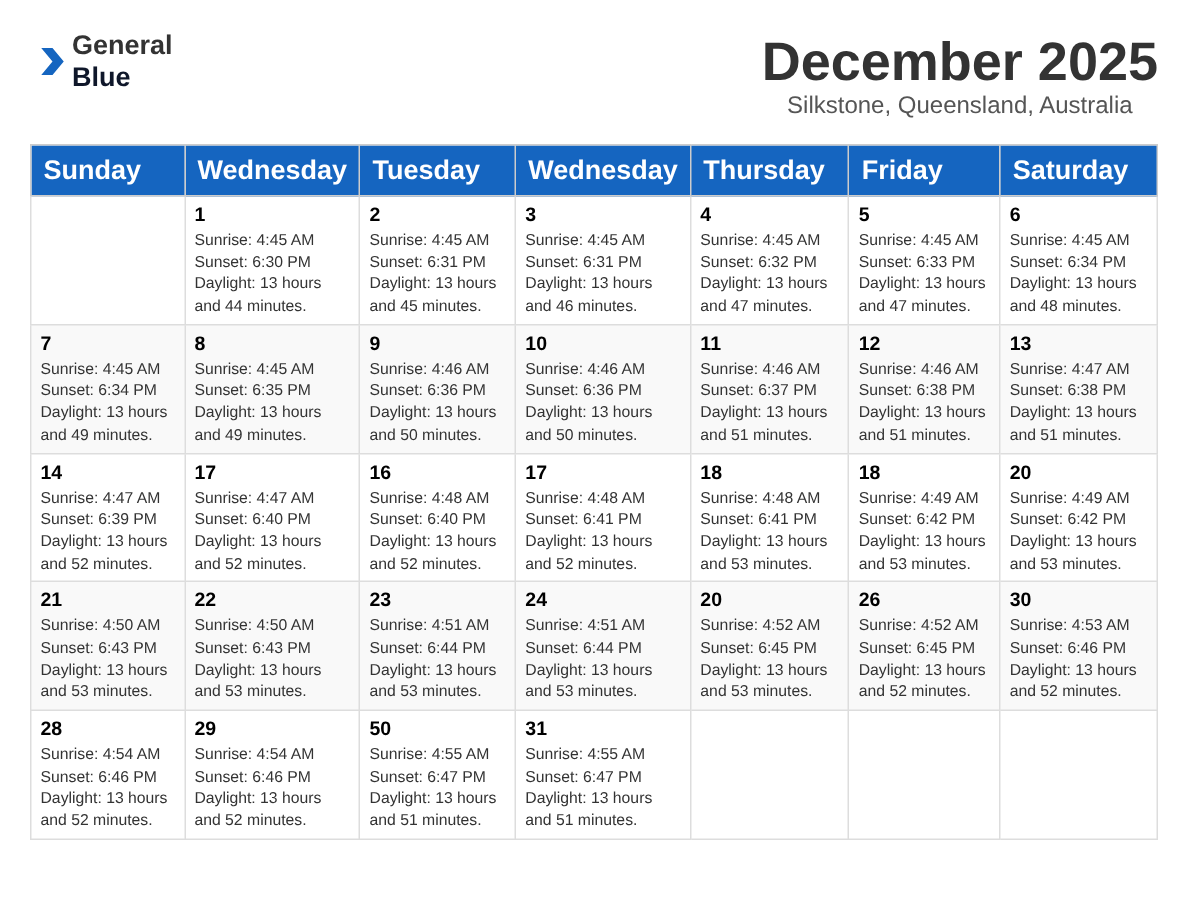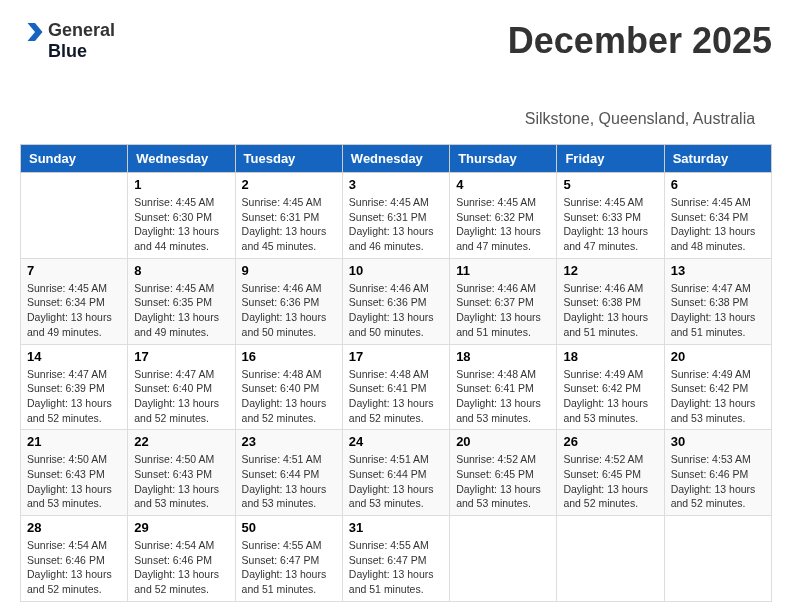--- a/index.html
+++ b/index.html
@@ -11,20 +11,21 @@
       padding: 20px;
     }
     .header-section {
       display: flex;
       justify-content: space-between;
       align-items: flex-start;
       margin-bottom: 16px;
     }
     .logo {
       display: flex;
+      align-items: center;
       gap: 4px;
     }
     .logo-text-general {
       font-size: 18px;
       font-weight: bold;
       color: #333;
     }
     .logo-text-blue {
       font-size: 18px;
       font-weight: bold;
@@ -38,35 +39,34 @@
       text-align: center;
     }
     .month-title {
       font-size: 36px;
       font-weight: bold;
       color: #333;
     }
     .location-title {
       font-size: 16px;
       color: #555;
-      margin-top: 48px;
     }
     table {
       width: 100%;
       border-collapse: collapse;
       font-size: 11px;
     }
     thead tr {
       background-color: #1565c0;
       color: white;
     }
     thead th {
       padding: 6px 8px;
       text-align: left;
-      font-size: 13px;
+      font-size: 18px;
       font-weight: bold;
       border: 1px solid #ccc;
     }
     tbody td {
       border: 1px solid #ddd;
       padding: 4px 6px;
       vertical-align: top;
       width: calc(100% / 7);
       height: 80px;
     }

